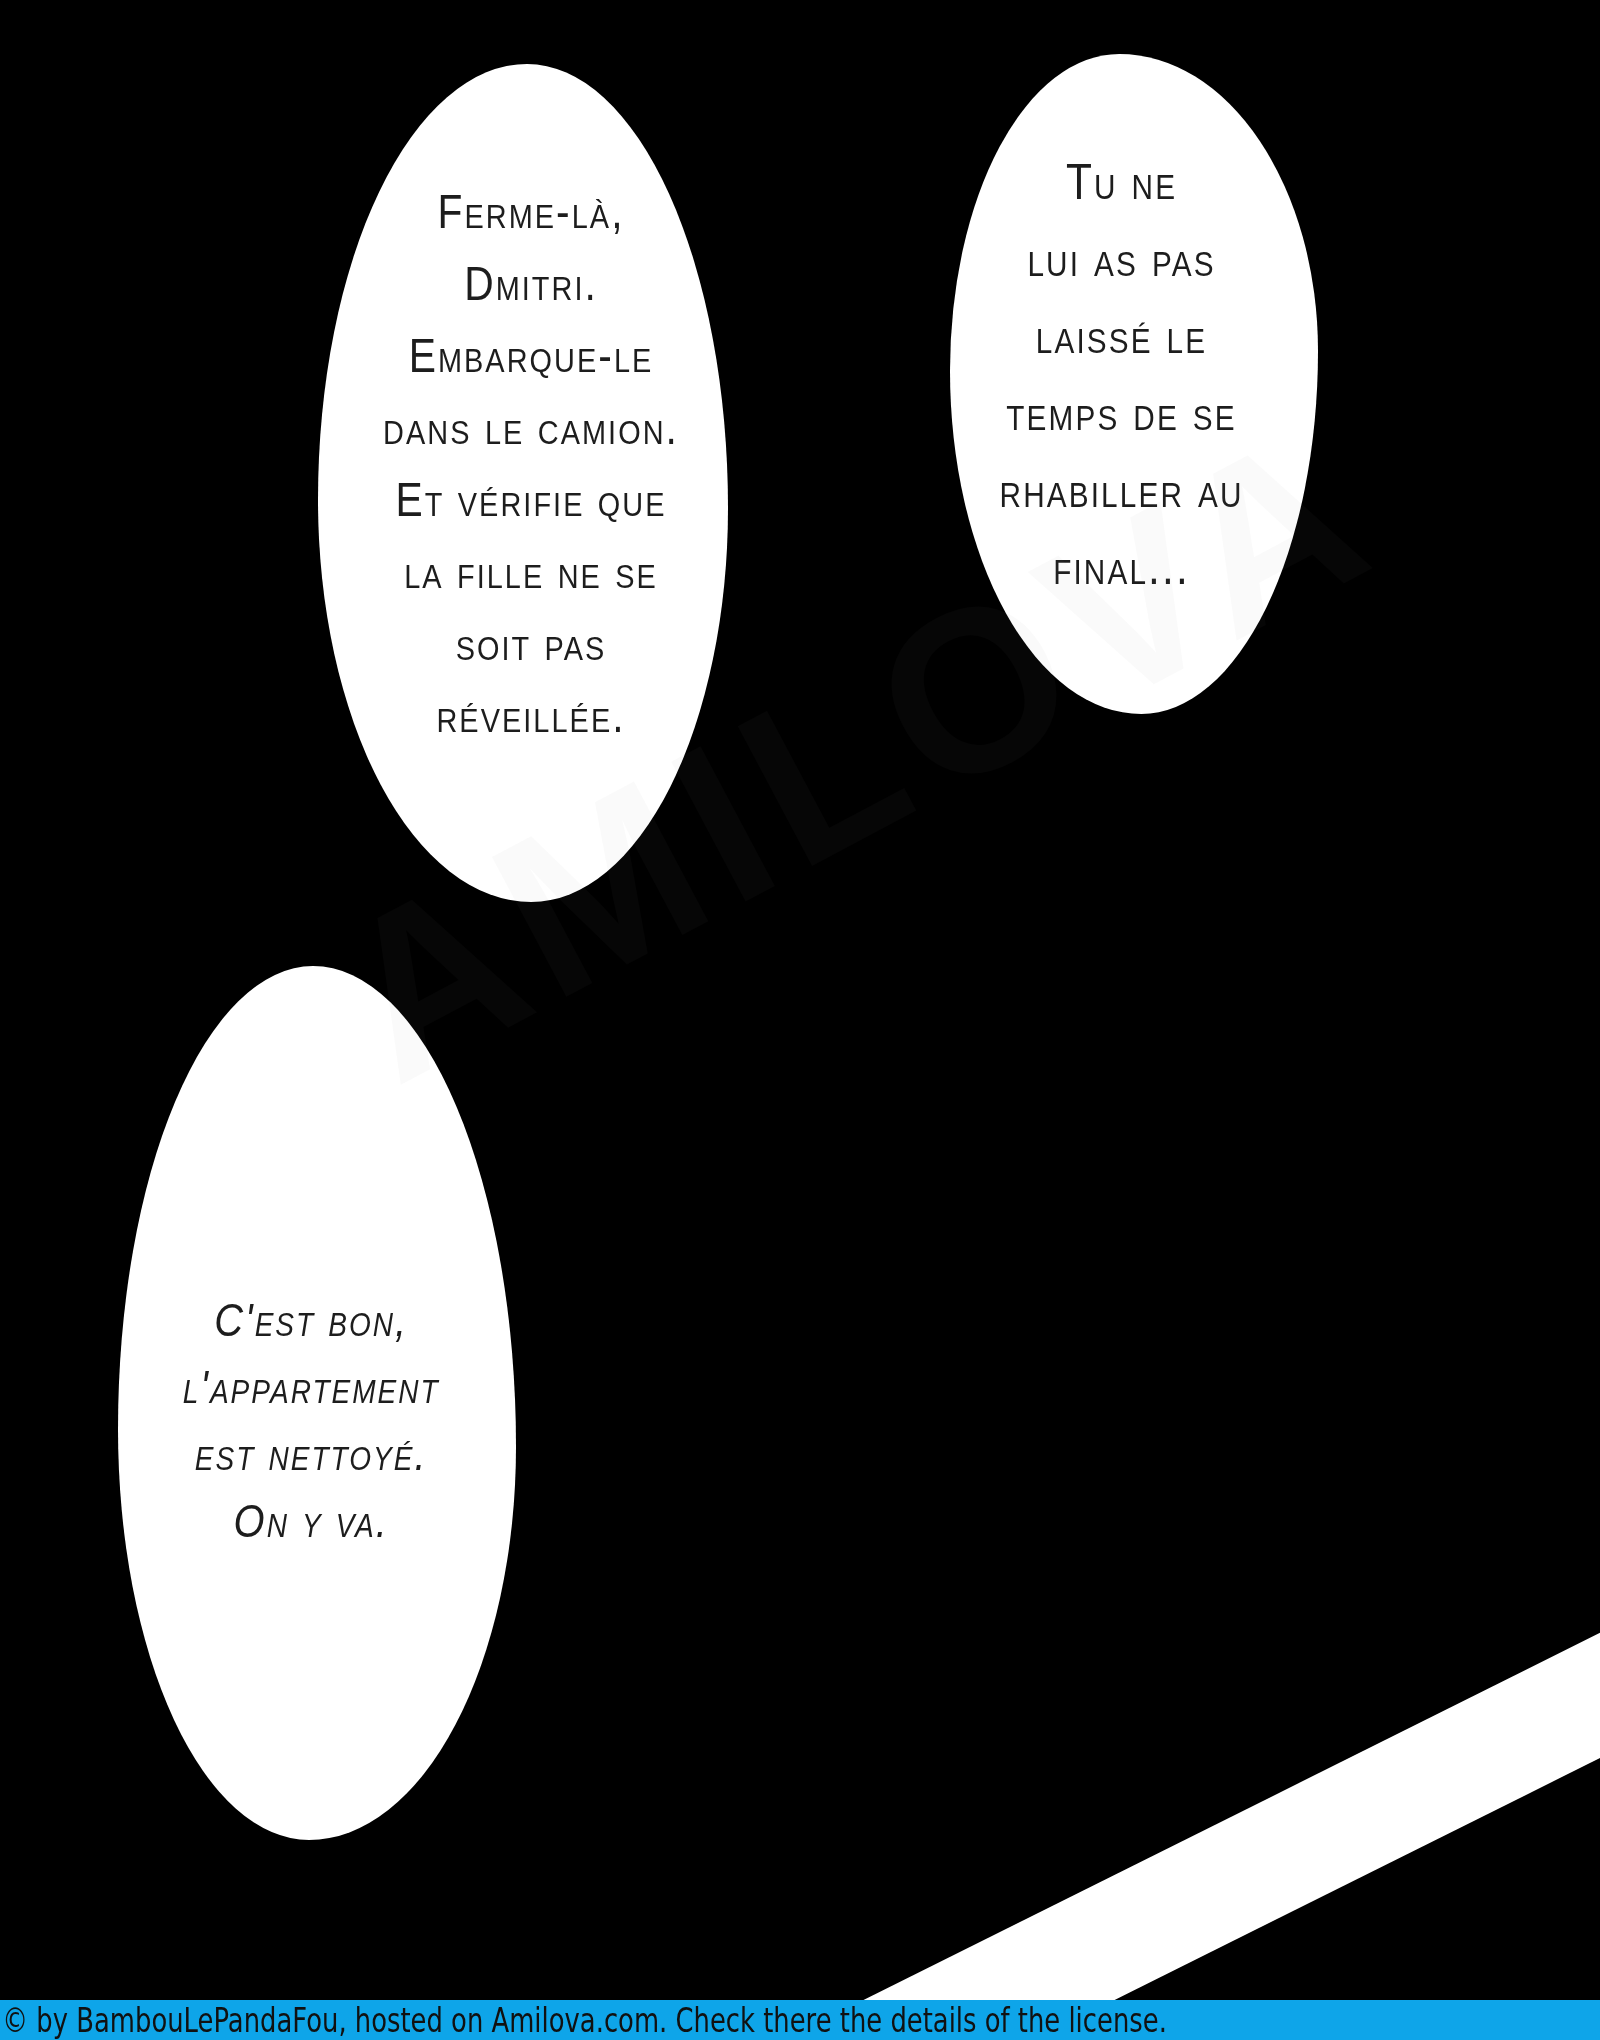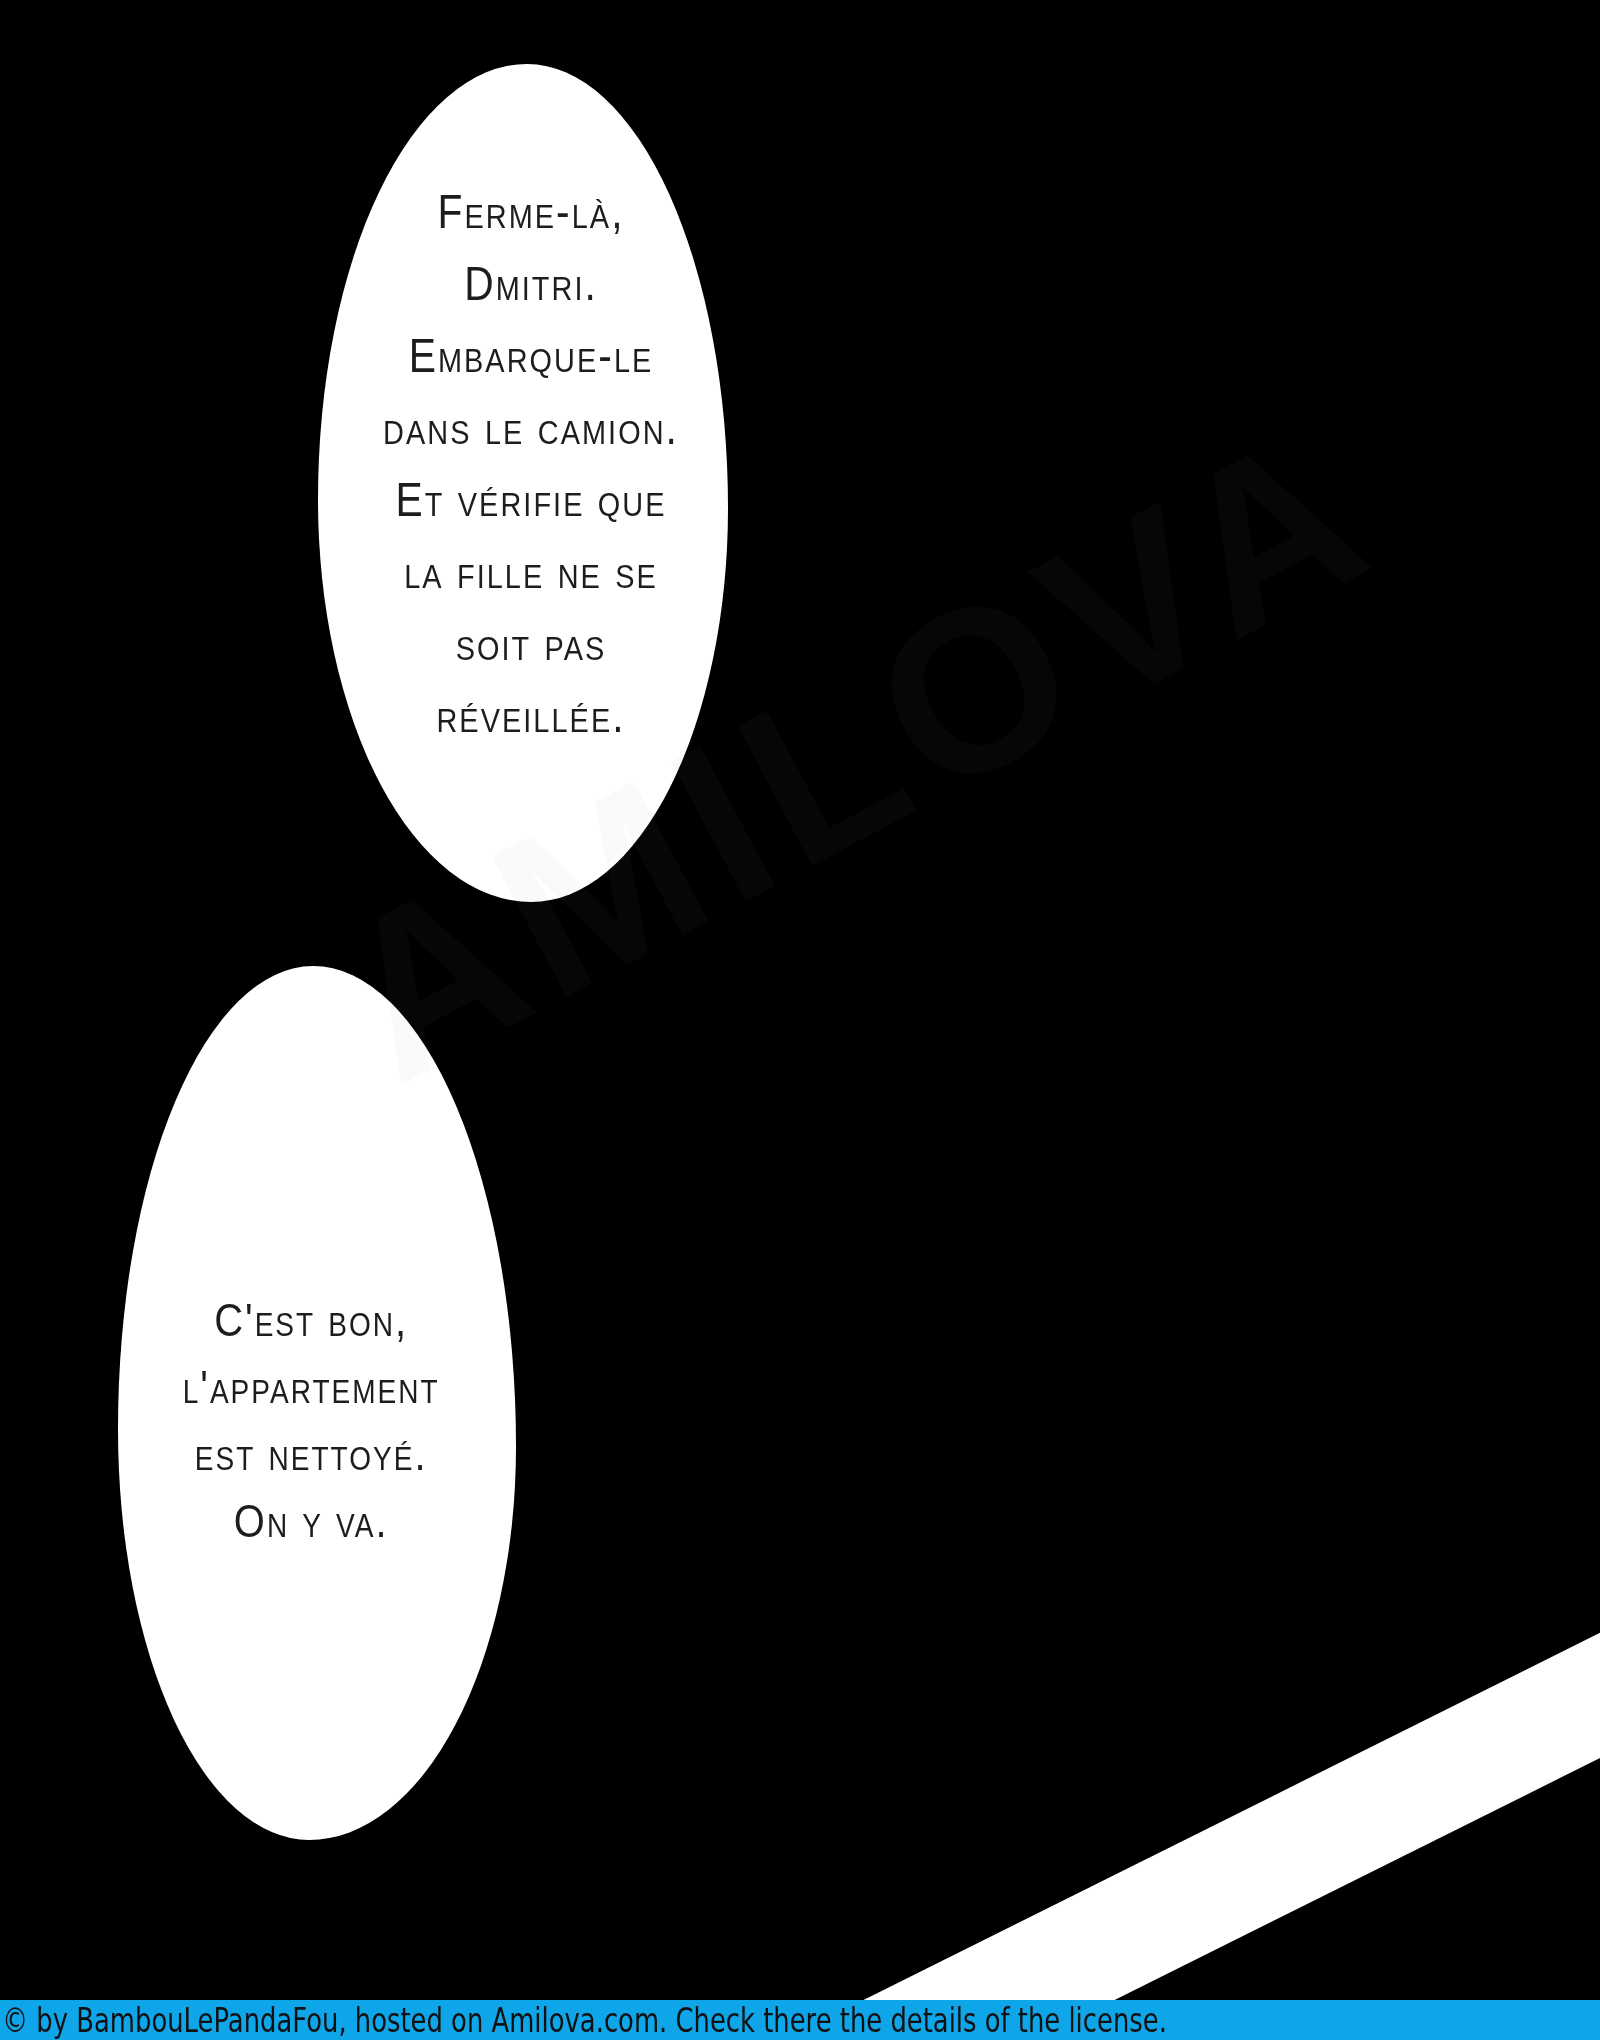--- a/index.html
+++ b/index.html
@@ -69,20 +69,21 @@
   }
   #bubble-4 .bubble-lines {
     font-size: 46px; line-height: 70px;
     transform: translate(6px, -1px) scaleX(0.85);
   }
 
   
   #bubble-5 {
     left: 118px; top: 966px; width: 398px; height: 874px;
     border-radius: 49% 51% 52% 48% / 53% 55% 45% 47%;
+    font-style: italic;
   }
   #bubble-5 .bubble-lines {
     font-size: 47px; line-height: 67px;
     transform: translate(-6px, 17px) scaleX(0.85);
   }
 
   
   #stripe {
     position: absolute;
     left: 820px; top: 1789px;
@@ -139,20 +140,30 @@
       <span class="line">Dmitri.</span>
       <span class="line">Embarque-le</span>
       <span class="line">dans le camion.</span>
       <span class="line">Et vérifie que</span>
       <span class="line">la fille ne se</span>
       <span class="line">soit pas</span>
       <span class="line">réveillée.</span>
     </div>
   </div>
 
+  <div class="bubble" id="bubble-2">
+    <div class="bubble-lines">
+      <span class="line">Tu ne</span>
+      <span class="line">lui as pas</span>
+      <span class="line">laissé le</span>
+      <span class="line">temps de se</span>
+      <span class="line">rhabiller au</span>
+      <span class="line">final...</span>
+    </div>
+  </div>
 
 
 
   <div class="bubble" id="bubble-5">
     <div class="bubble-lines">
       <span class="line">C'est bon,</span>
       <span class="line">l'appartement</span>
       <span class="line">est nettoyé.</span>
       <span class="line">On y va.</span>
     </div>

